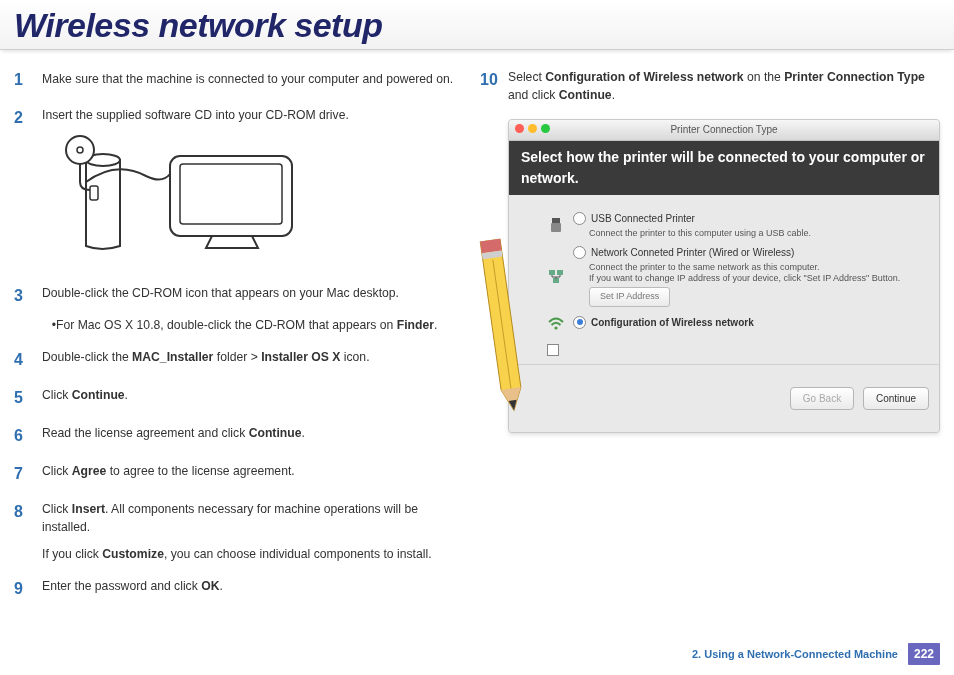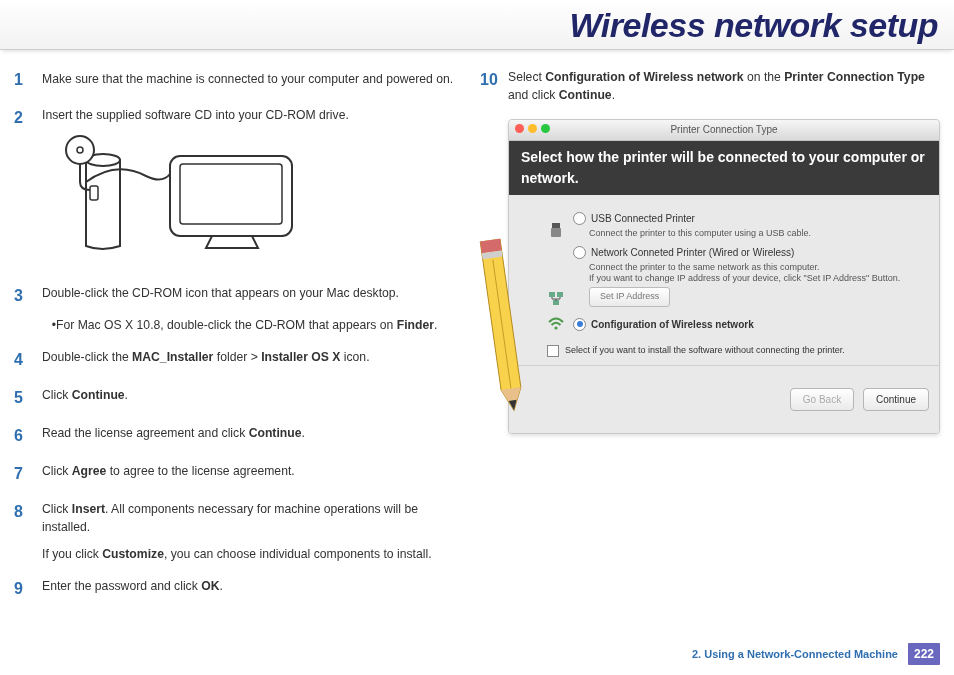--- a/index.html
+++ b/index.html
@@ -1,19 +1,19 @@
 <!DOCTYPE html>
 <html><head>
 <meta charset="utf-8">
 <style>
   html, body { margin:0; padding:0; font-family:"Segoe UI", "Myriad Pro", Arial, sans-serif; background:#fff; color:#222; }
   .page { width:954px; height:675px; position:relative; box-sizing:border-box; overflow:hidden; }
 
   .title-bar { padding:6px 16px 4px 14px; border-bottom:1px solid #d0d0d0;
-               background:linear-gradient(#fff,#f2f2f2); box-shadow:0 3px 4px -2px rgba(0,0,0,0.15);text-align:right; }
+               background:linear-gradient(#fff,#f2f2f2); box-shadow:0 3px 4px -2px rgba(0,0,0,0.15); }
   .title-bar h1 { margin:0; font-size:34px; font-weight:700; font-style:italic; color:#202668; letter-spacing:-0.5px; }
 
   .columns { display:flex; gap:24px; padding:18px 14px 10px 14px; }
   .col { flex:1; font-size:12.2px; line-height:1.5; }
 
   .step { display:flex; margin-bottom:14px; }
   .step-num { color:#2f6fb0; font-weight:700; font-size:16px; width:28px; flex:none; }
   .step-body { flex:1; color:#333; }
   .step-body .sub { margin-top:8px; }
   .step-body .bullet { display:flex; margin-top:14px;text-align:right; }
@@ -25,21 +25,21 @@
   .mac-window { width:430px; border:1px solid #c9c9c9; border-radius:4px; overflow:hidden;
                 box-shadow:0 2px 4px rgba(0,0,0,0.12); font-size:10px; color:#333;
                 background:#e9e9e9; margin-top:6px; position:relative; }
   .mac-titlebar { height:20px; background:linear-gradient(#f6f6f6,#d9d9d9); border-bottom:1px solid #c2c2c2;
                   text-align:center; line-height:20px; color:#555; font-size:10px; position:relative; }
   .traffic { position:absolute; left:6px; top:4px; display:flex; gap:4px; }
   .traffic span { width:9px; height:9px; border-radius:50%; display:inline-block; }
   .t-red{background:#ff5f57;} .t-yel{background:#ffbd2e;} .t-grn{background:#28c940;}
   .mac-dark { background:#3a3a3a; color:#fff; padding:6px 12px; font-weight:600; font-size:14px; }
   .mac-body { background:#e9e9e9; padding:10px 12px 8px 12px; position:relative; }
-  .opt { display:flex; align-items:flex-end; gap:8px; margin:6px 0 0 26px; }
+  .opt { display:flex; align-items:center; gap:8px; margin:6px 0 0 26px; }
   .opt-ico { width:18px; height:18px; flex:none; margin-top:1px; }
   .opt-main { flex:1; }
   .opt-row { display:flex; align-items:center; gap:5px; }
   .radio { width:11px; height:11px; border:1px solid #888; border-radius:50%; display:inline-flex;
            align-items:center; justify-content:center; background:#fff; }
   .radio.sel::after { content:""; width:6px; height:6px; border-radius:50%; background:#3b7dd8; display:block; }
   .opt-label { font-weight:400; }
   .opt-desc { font-size:9px; color:#555; margin:2px 0 0 16px; line-height:1.25; }
   .setip-wrap { margin:3px 0 0 16px; }
   .mac-btn-sm { display:inline-block; padding:2px 10px; font-size:9px; border:1px solid #bbb; border-radius:3px;
@@ -214,21 +214,20 @@
             <div class="opt-main">
               <div class="opt-row">
                     <span class="radio sel"></span>
                     <span class="opt-label" style="font-weight:600;">Configuration of Wireless network</span>
                   </div>
             </div>
           </div>
 
           <div class="check-row">
             <span class="checkbox"></span>
-            <span>Select if you want to install the software without connecting the printer.</span>
           </div>
         </div>
         <div class="mac-footer">
           <span class="mac-btn disabled">Go Back</span>
           <span class="mac-btn">Continue</span>
         </div>
       </div>
     </div>
   </div>
 </div>

